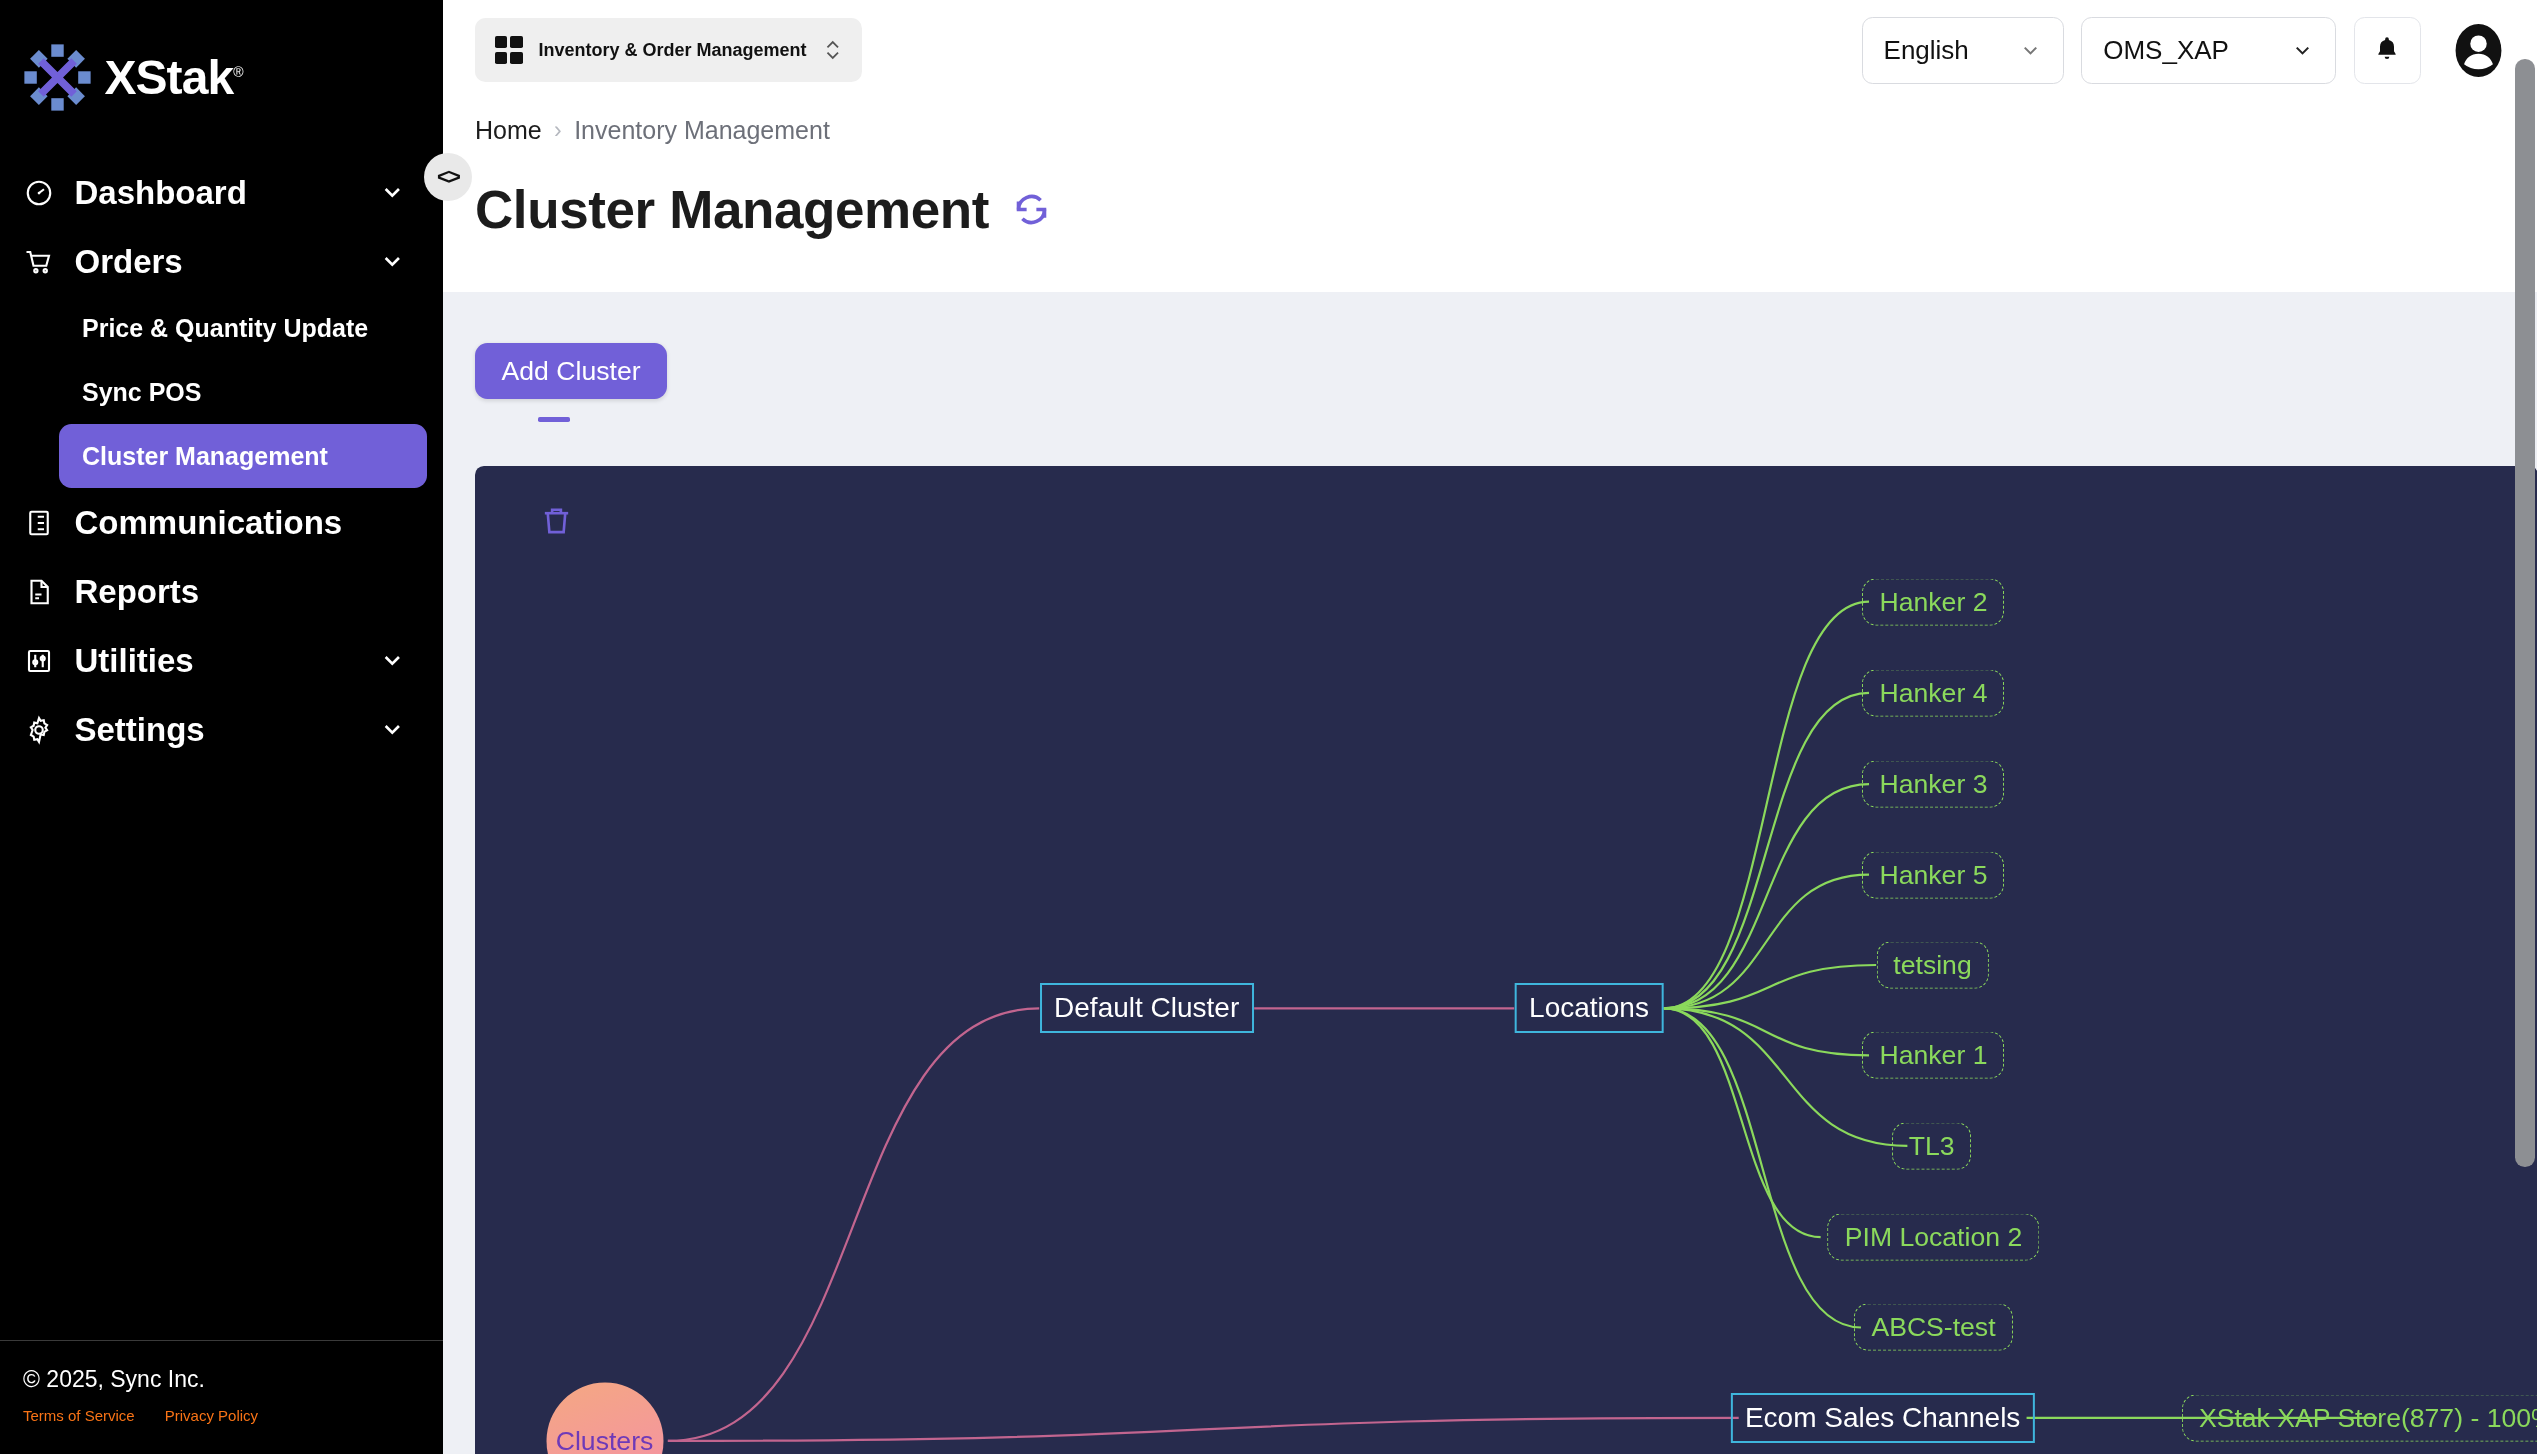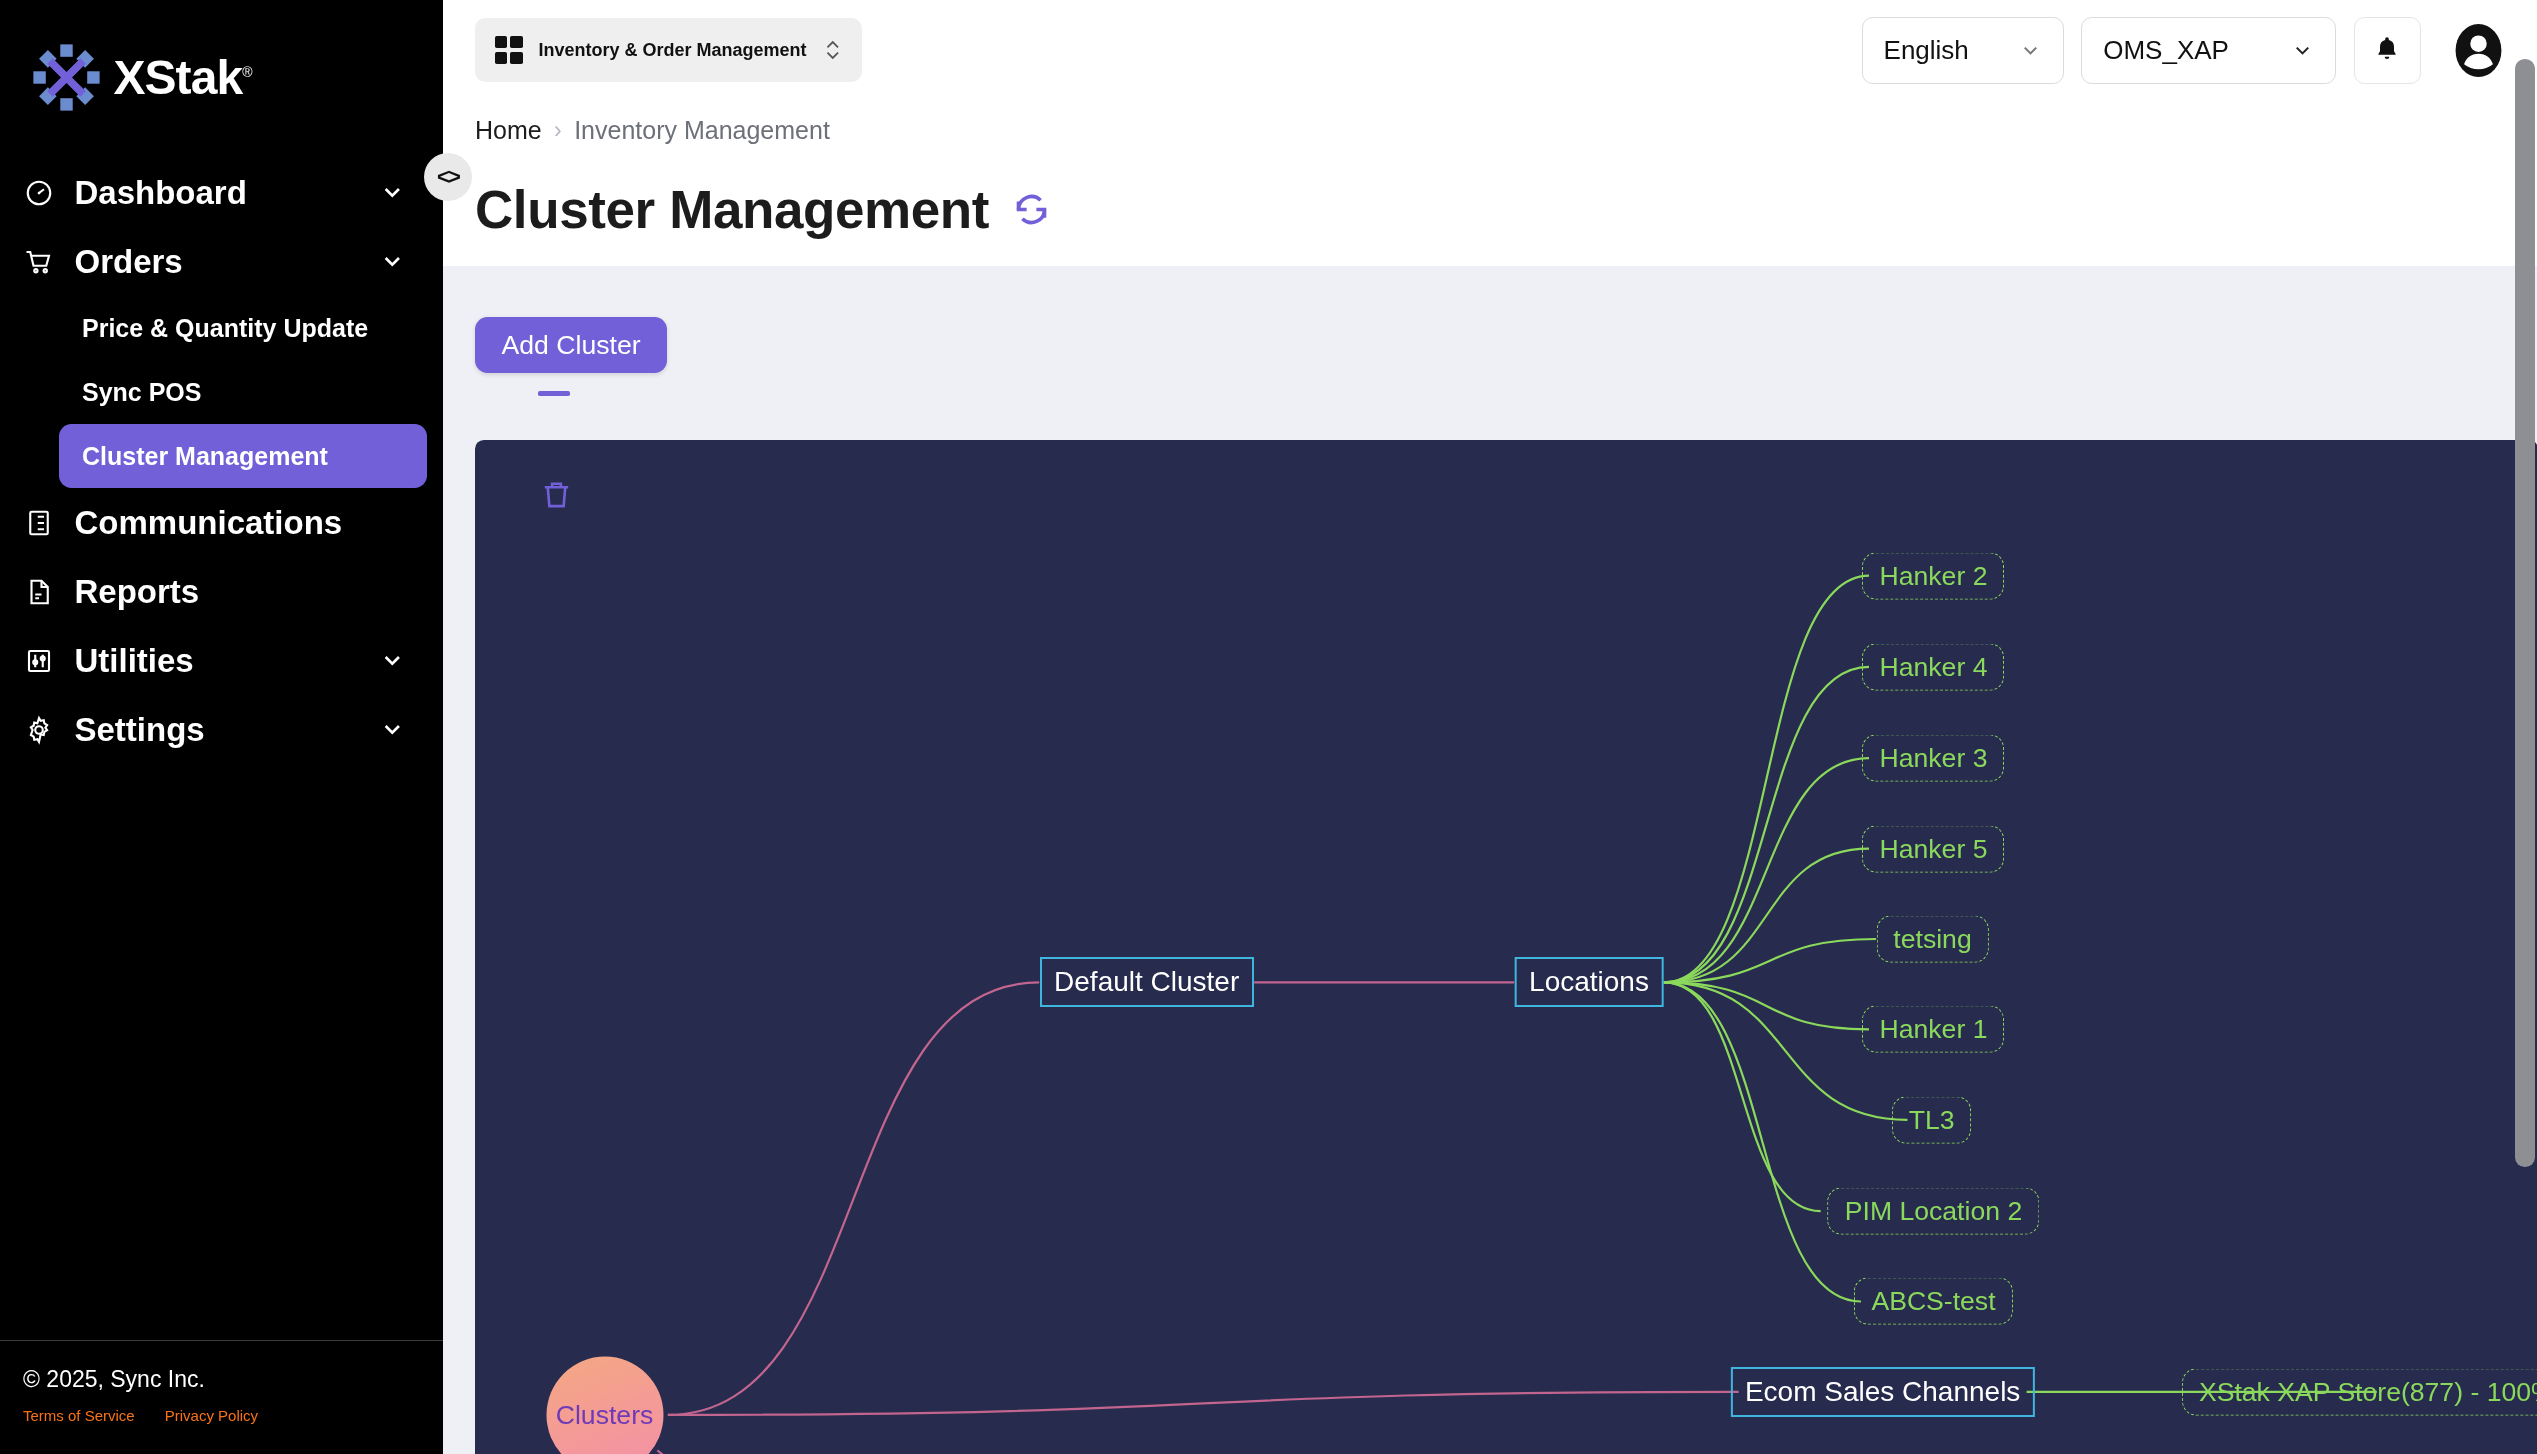--- a/index.html
+++ b/index.html
@@ -10,21 +10,21 @@
     overflow: hidden;
   }
   #app { display: flex; width: 2538px; height: 1454px; position: relative; }
 
   
   .sidebar {
     width: 443px; height: 1454px; background: #000;
     display: flex; flex-direction: column; flex: 0 0 443px;
     position: relative; z-index: 5;
   }
-  .brand { padding: 30px 0 0 23px; display: flex; align-items: center; height: 124px; margin-left: 9px; }
+  .brand { padding: 30px 0 0 23px; display: flex; align-items: center; height: 124px; }
   .brand-logo { width: 69px; height: 69px; position: relative; flex: 0 0 69px; }
   .brand-wordmark {
     color: #fff; font-size: 48px; font-weight: 700; letter-spacing: -0.9px;
     margin-left: 12.4px; position: relative;
   }
   .brand-wordmark sup { font-size: 14px; vertical-align: super; font-weight: 400; }
 
   .nav { flex: 1 1 auto; padding-top: 34px; overflow: hidden; }
   .nav-item {
     display: flex; align-items: center; gap: 19.5px;
@@ -86,21 +86,21 @@
   .chev svg { width: 23px; height: 23px; stroke: #777; fill: none; stroke-width: 2.2; }
   .chev.dark svg { stroke: #222; }
   .bell-btn {
     width: 67px; height: 67px; border: 0.9px solid #e3e5ea; border-radius: 10.6px;
     display: flex; align-items: center; justify-content: center; cursor: pointer; background: #fff;
   }
   .bell-btn svg { width: 28px; height: 32px; fill: #111; }
   .avatar { width: 55px; height: 55px; margin-left: 12.4px; cursor: pointer; }
   .avatar svg { width: 55px; height: 55px; fill: #111; }
 
-  .content-head { background: #fff; padding: 0 32px 26px 32px; }
+  .content-head { background: #fff; padding: 0 32px 52px 32px; }
   .breadcrumb { display: flex; align-items: center; gap: 12.4px; padding-top: 16px; font-size: 25px; }
   .crumb-home { color: #1c1c1c; cursor: pointer; }
   .crumb-sep { color: #b5b8bf; font-size: 23px; }
   .crumb-current { color: #6d7079; }
   .page-title-row { display: flex; align-items: center; gap: 23px; margin-top: 34px; }
   .page-title { font-size: 53px; font-weight: 700; color: #1c1c1c; letter-spacing: -0.4px; }
   .refresh-btn { width: 39px; height: 39px; cursor: pointer; }
   .refresh-btn svg { width: 39px; height: 39px; stroke: #7160D8; fill: none; stroke-width: 2.2; }
 
   .content-body { flex: 1 1 auto; padding: 0 32px; position: relative; }

